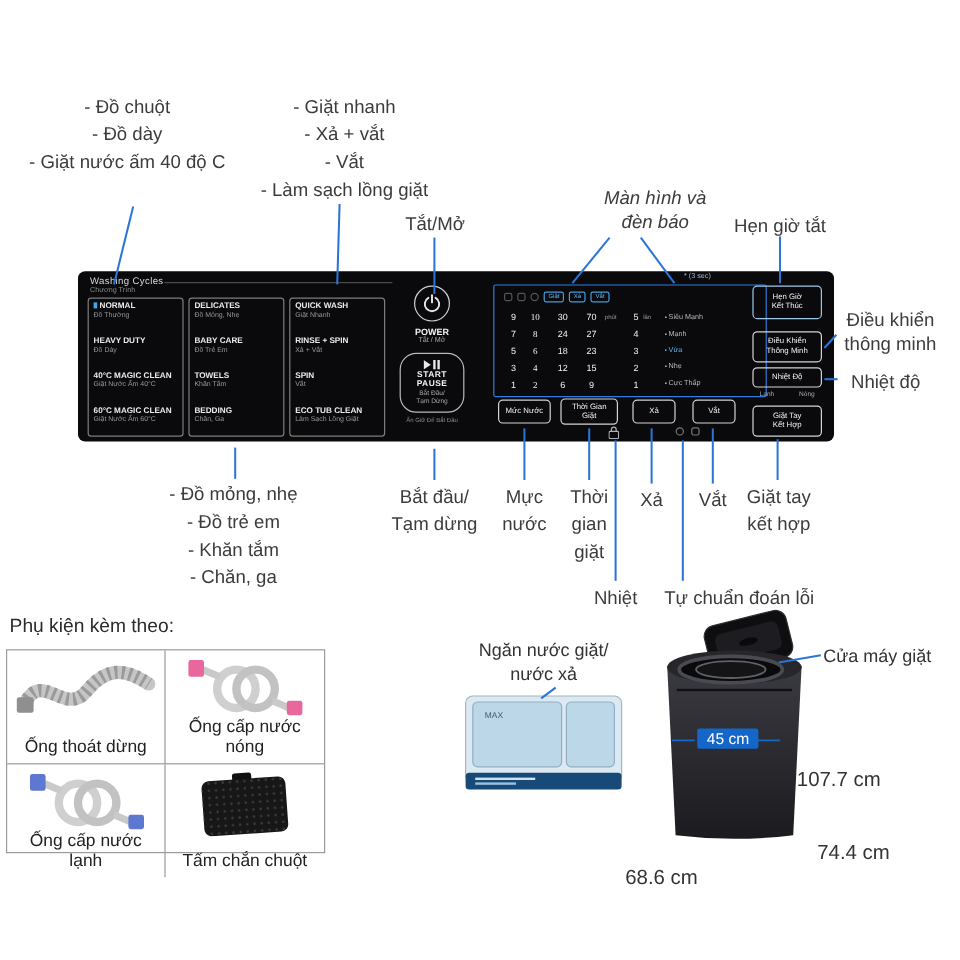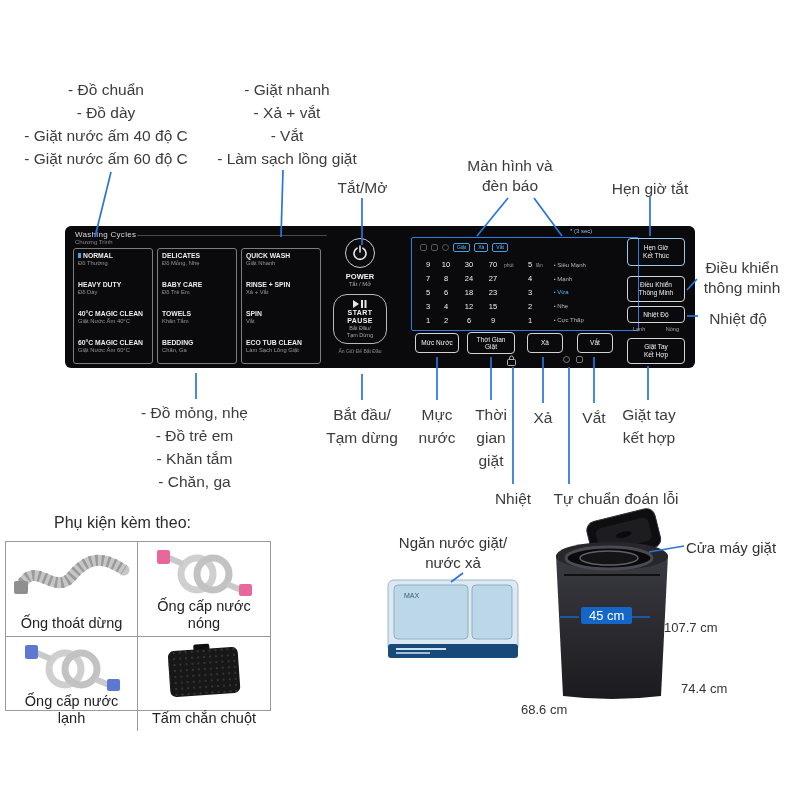--- a/index.html
+++ b/index.html
@@ -30,39 +30,39 @@
   .dispbox{position:absolute;left:346px;top:11px;width:228px;height:94px;border:1.5px solid #2e7ce0;border-radius:2px;}
   .dispnote{position:absolute;left:505px;top:2px;width:66px;font-size:6px;color:#9fb6d6;}
   .indrow{position:absolute;left:8px;top:4px;height:10px;display:flex;align-items:center;gap:4px;}
   .dicon{display:inline-block;width:7px;height:7px;border:1px solid #555;border-radius:2px;}
   .dicon.round{border-radius:50%;}
   .ibadge{display:inline-block;border:1px solid #3f9fe0;color:#5db9f5;font-size:5px;line-height:7px;padding:0 3px;border-radius:2px;}
   .dgrid{position:absolute;left:8px;top:20px;}
   .drow{height:13.8px;display:flex;align-items:center;}
   .dn{display:inline-block;text-align:center;font-size:7.5px;color:#f2f2f2;}
   .du{display:inline-block;text-align:left;font-size:5px;color:#9a9a9a;}
-  .w1{width:16px;} .w2{width:20px;} .w3{width:26px;} .w4{width:22px;} .w4u{width:20px;} .w5{width:12px;} .w5u{width:18px;}
+  .w1{width:16px;} .w2{width:20px;font-family:Liberation Serif, serif;} .w3{width:26px;} .w4{width:22px;} .w4u{width:20px;} .w5{width:12px;} .w5u{width:18px;}
   .lvl{display:inline-block;width:60px;font-size:6px;color:#b8b8b8;}
   .lvl::before{content:"▪ ";font-size:5px;}
   .lvl.blue{color:#54b6f2;}
   .btnw{position:absolute;border:1px solid #d4d4d4;border-radius:4px;color:#f2f2f2;font-size:6.5px;line-height:7.5px;display:flex;align-items:center;justify-content:center;text-align:center;}
   .rbtn{position:absolute;left:562px;width:58px;border:1px solid #d4d4d4;border-radius:4px;color:#f2f2f2;font-size:6.5px;line-height:8px;display:flex;flex-direction:column;align-items:center;justify-content:center;text-align:center;}
   .rbtn.bluish{border-color:#9ec8ea;}
   .tempsmall{position:absolute;left:562px;top:100px;width:58px;display:flex;justify-content:space-between;padding:0 6px;font-size:5.5px;color:#a8a8a8;}
   .picons{position:absolute;display:flex;gap:6px;align-items:center;}
   
-  .acc-title{position:absolute;left:8px;top:514px;font-size:16px;color:#2b2b2b;z-index:3;margin-left:46px;}
+  .acc-title{position:absolute;left:8px;top:514px;font-size:16px;color:#2b2b2b;z-index:3;}
   .acc-table{position:absolute;left:5px;top:541px;width:266px;height:170px;display:grid;grid-template-columns:1fr 1fr;grid-template-rows:1fr 1fr;border:1px solid #9a9a9a;z-index:3;background:#fff;}
   .acc-cell{display:flex;flex-direction:column;align-items:center;justify-content:space-between;padding:6px 4px 4px;border-right:1px solid #9a9a9a;border-bottom:1px solid #9a9a9a;}
   .acc-cell:nth-child(2n){border-right:none;}
   .acc-cell:nth-child(n+3){border-bottom:none;}
   .cap{font-size:14.5px;color:#222;text-align:center;line-height:17px;}
   
   .mlabel{position:absolute;font-size:15px;line-height:20px;color:#333;text-align:center;z-index:3;}
-  .dim{position:absolute;font-size:13px;color:#333;z-index:3;}
+  .dim{position:absolute;font-size:17px;color:#333;z-index:3;margin-top:20px;}
   .badge45{position:absolute;left:581px;top:607px;background:#1467c8;color:#fff;font-size:13px;padding:1px 8px;border-radius:2px;z-index:5;}
 </style>
 </head>
 <body>
 
 <div id="stage">
 
   <svg class="lines" width="800" height="800" viewBox="0 0 800 800">
     <g stroke="#2b74d8" stroke-width="1.7" fill="none">
       <line x1="111" y1="172" x2="95" y2="237"></line>
@@ -85,33 +85,32 @@
       <line x1="463" y1="573" x2="451" y2="582"></line>
       <line x1="649" y1="552" x2="684" y2="546"></line>
     </g>
     <g stroke="#1467c8" stroke-width="1.5">
       <line x1="560" y1="617" x2="579" y2="617"></line>
       <line x1="630" y1="617" x2="650" y2="617"></line>
     </g>
   </svg>
 
   <div class="ann" style="left:8px;top:78px;width:196px;">
-    <div>- Đồ chuẩn</div>
+    <div>- Đồ chuột</div>
     <div>- Đồ dày</div>
     <div>- Giặt nước ấm 40 độ C</div>
-    <div>- Giặt nước ấm 60 độ C</div>
   </div>
   <div class="ann" style="left:198px;top:78px;width:178px;">
     <div>- Giặt nhanh</div>
     <div>- Xả + vắt</div>
     <div>- Vắt</div>
     <div>- Làm sạch lồng giặt</div>
   </div>
   <div class="ann" style="left:320px;top:176px;width:85px;">Tắt/Mở</div>
-  <div class="ann lh20" style="left:440px;top:156px;width:140px;">
+  <div class="ann lh20" style="left:476px;top:156px;width:140px;font-style:italic;">
     <div>Màn hình và</div>
     <div>đèn báo</div>
   </div>
   <div class="ann" style="left:600px;top:177px;width:100px;">Hẹn giờ tắt</div>
   <div class="ann lh20" style="left:694px;top:258px;width:96px;">
     <div>Điều khiển</div>
     <div>thông minh</div>
   </div>
   <div class="ann" style="left:698px;top:307px;width:80px;">Nhiệt độ</div>
 

